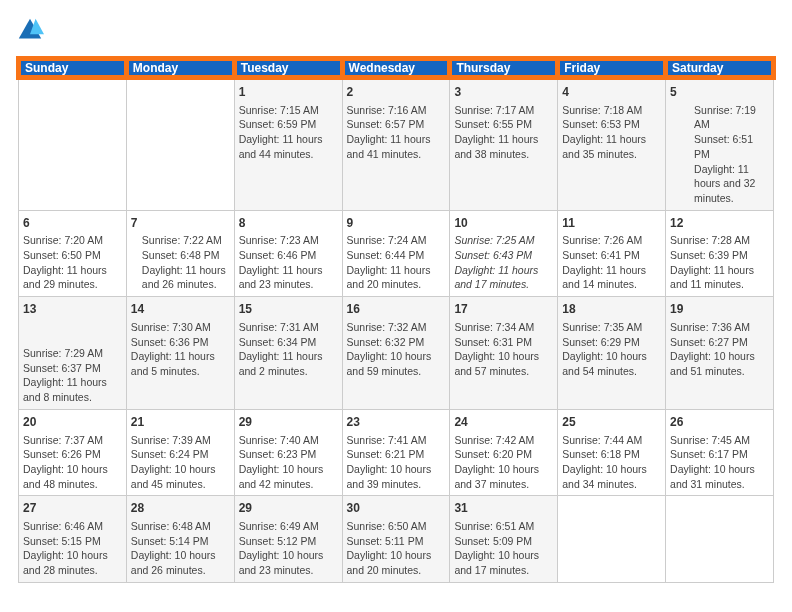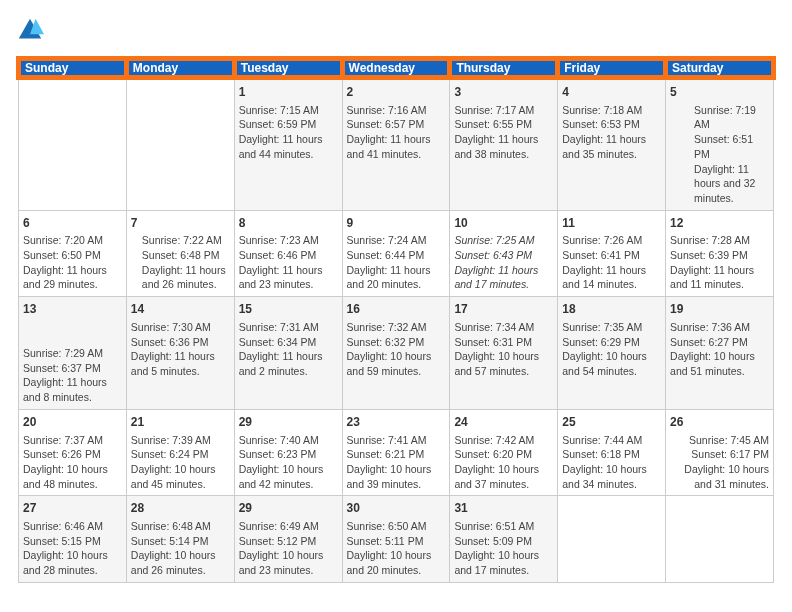--- a/index.html
+++ b/index.html
@@ -280,21 +280,21 @@
 Daylight: 10 hours and 37 minutes.</div>
         </td>
         <td>
           <span class="day-num">25</span>
           <div class="day-info" style="white-space: pre-line;">Sunrise: 7:44 AM
 Sunset: 6:18 PM
 Daylight: 10 hours and 34 minutes.</div>
         </td>
         <td>
           <span class="day-num">26</span>
-          <div class="day-info" style="white-space: pre-line; text-align: right;">Sunrise: 7:45 AM
+          <div class="day-info" style="white-space: pre-line;">Sunrise: 7:45 AM
 Sunset: 6:17 PM
 Daylight: 10 hours and 31 minutes.</div>
         </td>
       </tr>
       <tr>
         <td>
           <span class="day-num">27</span>
           <div class="day-info" style="white-space: pre-line;">Sunrise: 6:46 AM
 Sunset: 5:15 PM
 Daylight: 10 hours and 28 minutes.</div>

